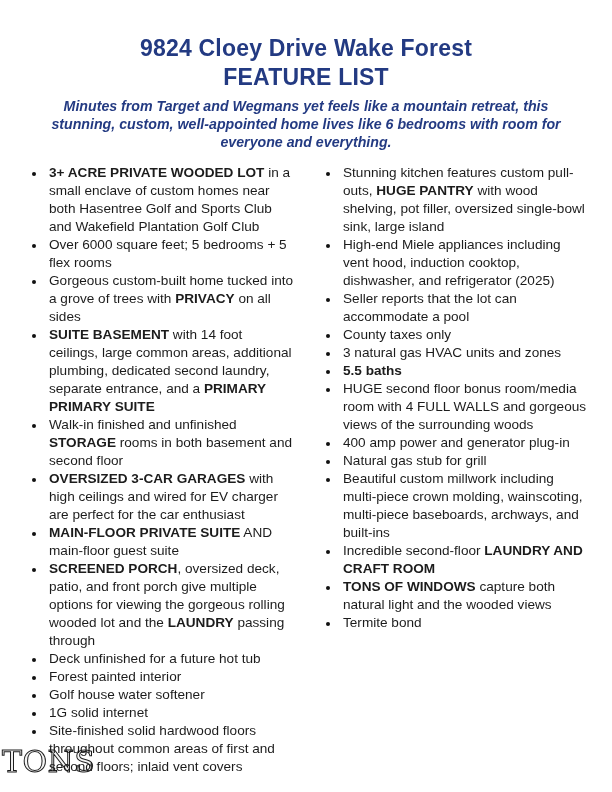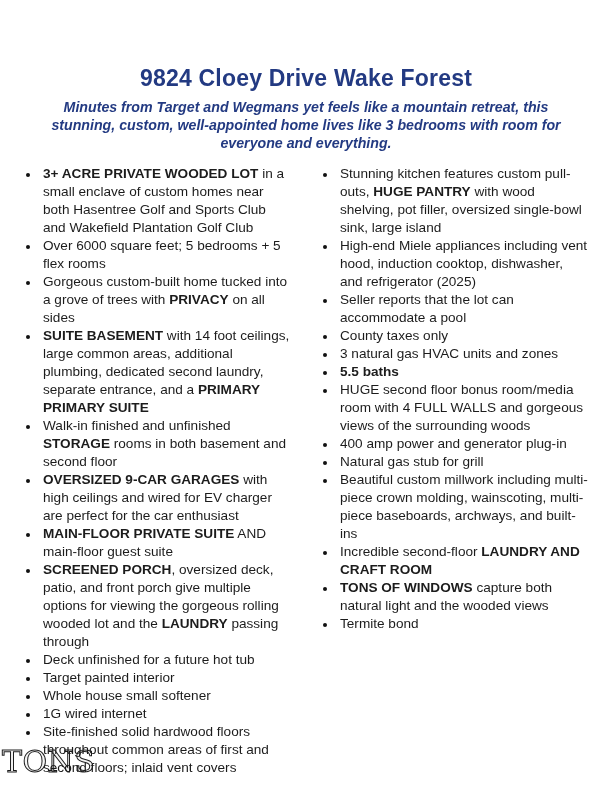--- a/index.html
+++ b/index.html
@@ -21,35 +21,34 @@
     padding-top: 34px;
     text-align: center;
   }
   .title-line {
     display: block;
     color: var(--accent, #233A82);
     font-weight: 700;
     font-size: 23px;
     line-height: 29px;
     letter-spacing: 0.2px;
-    margin-top: 30px;
   }
   .subtitle {
     margin: 5px auto 0 auto;
     max-width: 532px;
     color: var(--accent, #233A82);
     font-style: italic;
     font-weight: 600;
     font-size: 14.2px;
     line-height: 18px;
   }
   .columns {
     display: flex;
     margin-top: 13px;
-    padding: 0 24px 0 22px;
+    padding: 0 24px 0 28px;
     gap: 28px;
   }
   .col {
     flex: 1 1 0;
     margin: 0;
     padding: 0 0 0 18px;
     list-style: disc outside;
     font-size: 13.6px;
     line-height: 18px;
   }
@@ -78,38 +77,39 @@
     -webkit-text-stroke: 1px #1a1a1a;
   }
 </style>
 </head>
 <body>
 
 <div class="page">
   <header>
     <h1 style="margin:0;">
       <span class="title-line">9824 Cloey Drive Wake Forest</span>
+      <span class="title-line">FEATURE LIST</span>
     </h1>
-    <p class="subtitle">Minutes from Target and Wegmans yet feels like a mountain retreat, this stunning, custom, well-appointed home lives like 3 bedrooms with room for everyone and everything.</p>
+    <p class="subtitle">Minutes from Target and Wegmans yet feels like a mountain retreat, this stunning, custom, well-appointed home lives like 6 bedrooms with room for everyone and everything.</p>
   </header>
 
   <main class="columns">
     <ul class="col">
         <li><b>3+ ACRE PRIVATE WOODED LOT</b><span> in a small enclave of custom homes near both Hasentree Golf and Sports Club and Wakefield Plantation Golf Club</span></li>
         <li><span>Over 6000 square feet; 5 bedrooms + 5 flex rooms</span></li>
         <li><span>Gorgeous custom-built home tucked into a grove of trees with </span><b>PRIVACY</b><span> on all sides</span></li>
         <li><b>SUITE BASEMENT</b><span> with 14 foot ceilings, large common areas, additional plumbing, dedicated second laundry, separate entrance, and a </span><b>PRIMARY PRIMARY SUITE</b></li>
         <li><span>Walk-in finished and unfinished </span><b>STORAGE</b><span> rooms in both basement and second floor</span></li>
-        <li><b>OVERSIZED 9-CAR GARAGES</b><span> with high ceilings and wired for EV charger are perfect for the car enthusiast</span></li>
+        <li><b>OVERSIZED 3-CAR GARAGES</b><span> with high ceilings and wired for EV charger are perfect for the car enthusiast</span></li>
         <li><b>MAIN-FLOOR PRIVATE SUITE</b><span> AND main-floor guest suite</span></li>
         <li><b>SCREENED PORCH</b><span>, oversized deck, patio, and front porch give multiple options for viewing the gorgeous rolling wooded lot and the </span><b>LAUNDRY</b><span> passing through</span></li>
         <li><span>Deck unfinished for a future hot tub</span></li>
-        <li><span>Target painted interior</span></li>
-        <li><span>Whole house small softener</span></li>
-        <li><span>1G wired internet</span></li>
+        <li><span>Forest painted interior</span></li>
+        <li><span>Golf house water softener</span></li>
+        <li><span>1G solid internet</span></li>
         <li><span>Site-finished solid hardwood floors throughout common areas of first and second floors; inlaid vent covers</span></li>
       </ul>
     <ul class="col">
         <li><span>Stunning kitchen features custom pull-outs, </span><b>HUGE PANTRY</b><span> with wood shelving, pot filler, oversized single-bowl sink, large island</span></li>
         <li><span>High-end Miele appliances including vent hood, induction cooktop, dishwasher, and refrigerator (2025)</span></li>
         <li><span>Seller reports that the lot can accommodate a pool</span></li>
         <li><span>County taxes only</span></li>
         <li><span>3 natural gas HVAC units and zones</span></li>
         <li><b>5.5 baths</b></li>
         <li><span>HUGE second floor bonus room/media room with 4 FULL WALLS and gorgeous views of the surrounding woods</span></li>

